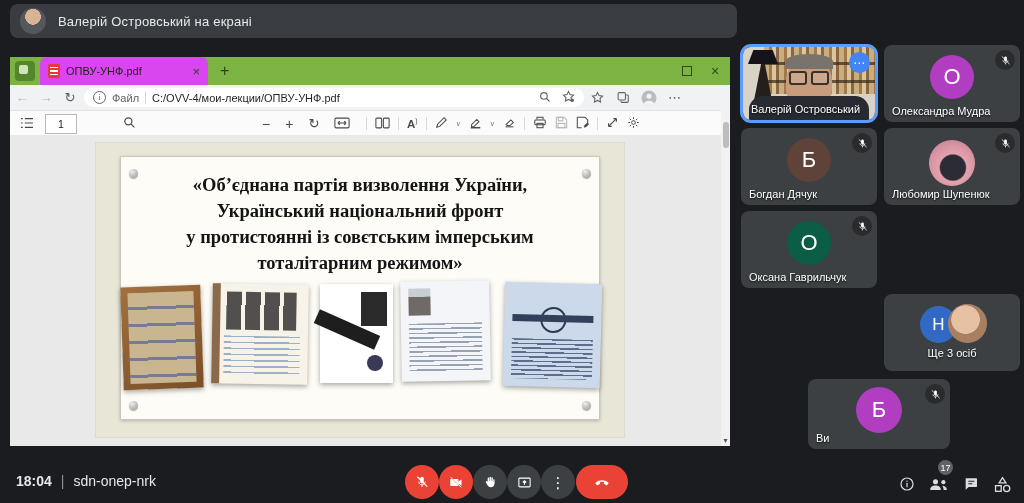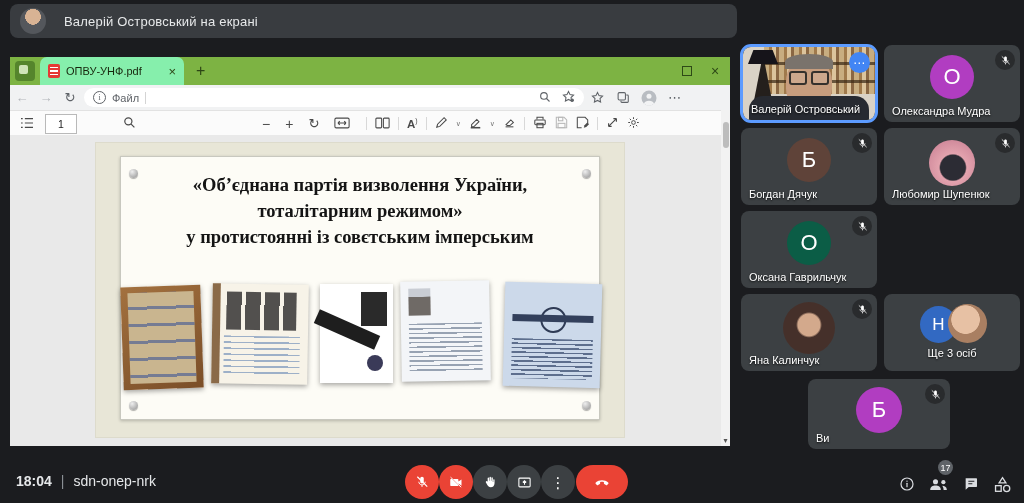--- a/index.html
+++ b/index.html
@@ -1,31 +1,31 @@
 <!DOCTYPE html>
 <html><head>
 <meta charset="utf-8">
 <style>
   html,body{margin:0;padding:0;background:#101113;}
   .stage{position:relative;width:1024px;height:503px;background:#1b1c1f;overflow:hidden;
          font-family:"Liberation Sans","DejaVu Sans",sans-serif;-webkit-font-smoothing:antialiased;}
 
   
   .banner{position:absolute;left:10px;top:4px;width:717px;height:34px;background:#393c40;border-radius:8px;
-          display:flex;align-items:center;padding-left:10px;gap:18px;}
+          display:flex;align-items:center;padding-left:10px;gap:12px;}
   .banner-avatar{width:26px;height:26px;border-radius:50%;flex:none;
       background:radial-gradient(circle at 50% 34%,#d8b394 0 36%,#54575c 37%),#54575c;}
   .banner-label{color:#e7e9ea;font-size:13px;letter-spacing:.2px;}
 
   
   .share{position:absolute;left:10px;top:57px;width:720px;height:389px;background:#e9e9e9;}
   .tabstrip{position:relative;height:28px;background:#7db343;display:flex;align-items:center;}
   .tabactions{width:20px;height:20px;margin-left:5px;border-radius:4px;background:#55852c;position:relative;flex:none;}
   .tabactions::after{content:"";position:absolute;left:4px;top:4px;width:9px;height:9px;border-radius:2px;background:#cfe4b8;}
-  .tab{margin-left:5px;width:144px;height:28px;background:#86efac;border-radius:7px 7px 0 0;
+  .tab{margin-left:5px;width:168px;height:28px;background:#d946ef;border-radius:7px 7px 0 0;
        display:flex;align-items:center;gap:6px;padding:0 8px;box-sizing:border-box;}
   .pdficon{width:12px;height:14px;background:#e53935;border-radius:2px;position:relative;flex:none;}
   .pdficon::after{content:"";position:absolute;left:2px;top:3px;right:2px;height:8px;
        background:repeating-linear-gradient(180deg,#fff 0 1.4px,transparent 1.4px 3.4px);}
   .tabtitle{flex:1;font-size:11px;color:#17250c;white-space:nowrap;overflow:hidden;}
   .tabclose{font-size:13px;color:#2c4515;line-height:1;}
   .newtab{margin-left:12px;font-size:16px;color:#2c4515;line-height:1;}
   .winbtn{position:absolute;top:0;height:28px;width:30px;display:flex;align-items:center;justify-content:center;color:#2e4a17;}
   .winbtn.restore{right:28px;}.winbtn.closewin{right:0;font-size:14px;}
   .sq{width:8px;height:8px;border:1.5px solid #2e4a17;display:block;}
@@ -179,20 +179,21 @@
     </div>
 
     <div class="navbar">
       <span class="navglyph dim">←</span>
       <span class="navglyph dim">→</span>
       <span class="navglyph ink">↻</span>
       <div class="address">
         <span class="infocirc">i</span>
         <span class="scheme">Файл</span>
         <span class="adiv"></span>
+        <span class="url">C:/OVV-4/мои-лекции/ОПВУ-УНФ.pdf</span>
         <span class="inbaricons">
           <span>
             <svg width="12" height="12" viewBox="0 0 16 16" fill="none" stroke="#5f6368" stroke-width="1.5">
                 <circle cx="6.6" cy="6.6" r="4.4"></circle>
                 <path d="M10 10l4 4"></path>
               </svg>
           </span>
           <span>
             <svg width="13" height="13" viewBox="0 0 16 16" fill="none" stroke="#5f6368" stroke-width="1.3">
                 <path d="M8 1.8l1.9 3.9 4.3.6-3.1 3 .7 4.3L8 11.6l-3.8 2 .7-4.3-3.1-3 4.3-.6z"></path>
@@ -320,22 +321,23 @@
 
     <div class="content">
       <div class="slide">
         <div class="card">
           <span class="pin tl"></span>
           <span class="pin tr"></span>
           <span class="pin bl"></span>
           <span class="pin br"></span>
           <div class="slidetitle">
             <div>«Об’єднана партія визволення України,</div>
+            <div>Український національний фронт</div>
+            <div>у протистоянні із совєтським імперським</div>
             <div>тоталітарним режимом»</div>
-            <div>у протистоянні із совєтським імперським</div>
           </div>
         </div>
         <div class="doc doc1">
             <div class="inner"></div>
           </div>
         <div class="doc doc2">
             <div class="spine"></div>
             <div class="photos"></div>
             <div class="script"></div>
           </div>
@@ -420,31 +422,20 @@
     <div class="micoff">
         <svg width="11" height="11" viewBox="0 0 24 24">
           <path fill="#fff" d="M12 14.5c1.7 0 3-1.3 3-3V6c0-1.7-1.3-3-3-3s-3 1.3-3 3v5.5c0 1.7 1.3 3 3 3z"></path>
           <path fill="none" stroke="#fff" stroke-width="1.6" d="M6.5 11.5c0 3 2.5 5.5 5.5 5.5s5.5-2.5 5.5-5.5M12 17v3.5"></path>
           <path stroke="#fff" stroke-width="1.8" d="M4 3l17 17"></path>
         </svg>
       </div>
   </div>
 
 
-  <div class="tile" style="left:741px;top:294px;">
-    <div class="av-img av-yana" style="width:52px;height:52px;top:8px;"></div>
-    <div class="pname">Яна Калинчук</div>
-    <div class="micoff">
-        <svg width="11" height="11" viewBox="0 0 24 24">
-          <path fill="#fff" d="M12 14.5c1.7 0 3-1.3 3-3V6c0-1.7-1.3-3-3-3s-3 1.3-3 3v5.5c0 1.7 1.3 3 3 3z"></path>
-          <path fill="none" stroke="#fff" stroke-width="1.6" d="M6.5 11.5c0 3 2.5 5.5 5.5 5.5s5.5-2.5 5.5-5.5M12 17v3.5"></path>
-          <path stroke="#fff" stroke-width="1.8" d="M4 3l17 17"></path>
-        </svg>
-      </div>
-  </div>
 
   <div class="tile t-more" style="left:884px;top:294px;">
     <div class="ov1" style="background-color: rgb(50, 105, 194);">Н</div>
     <div class="ov2 av-more"></div>
     <div class="pname">Ще 3 осіб</div>
   </div>
 
   <div class="tile" style="left:808px;top:379px;width:142px;height:70px;">
     <div class="avatar" style="width: 46px; height: 46px; top: 8px; background-color: rgb(177, 61, 193);">Б</div>
     <div class="pname">Ви</div>

